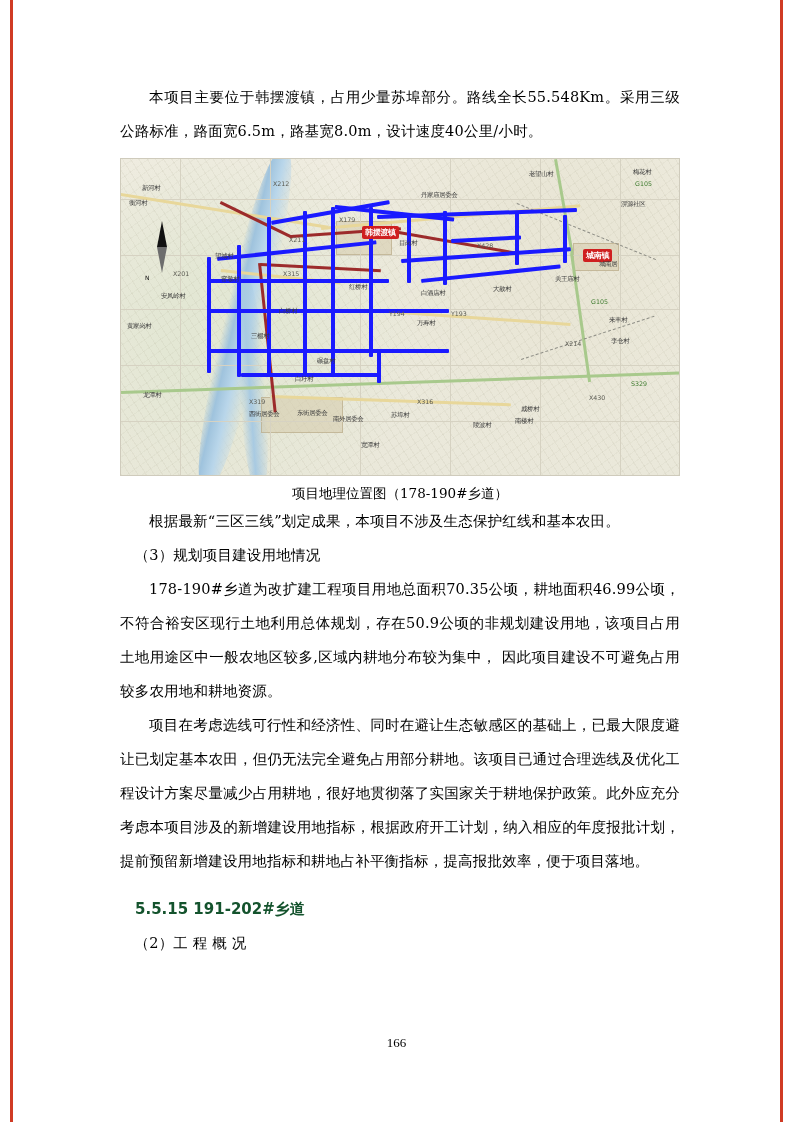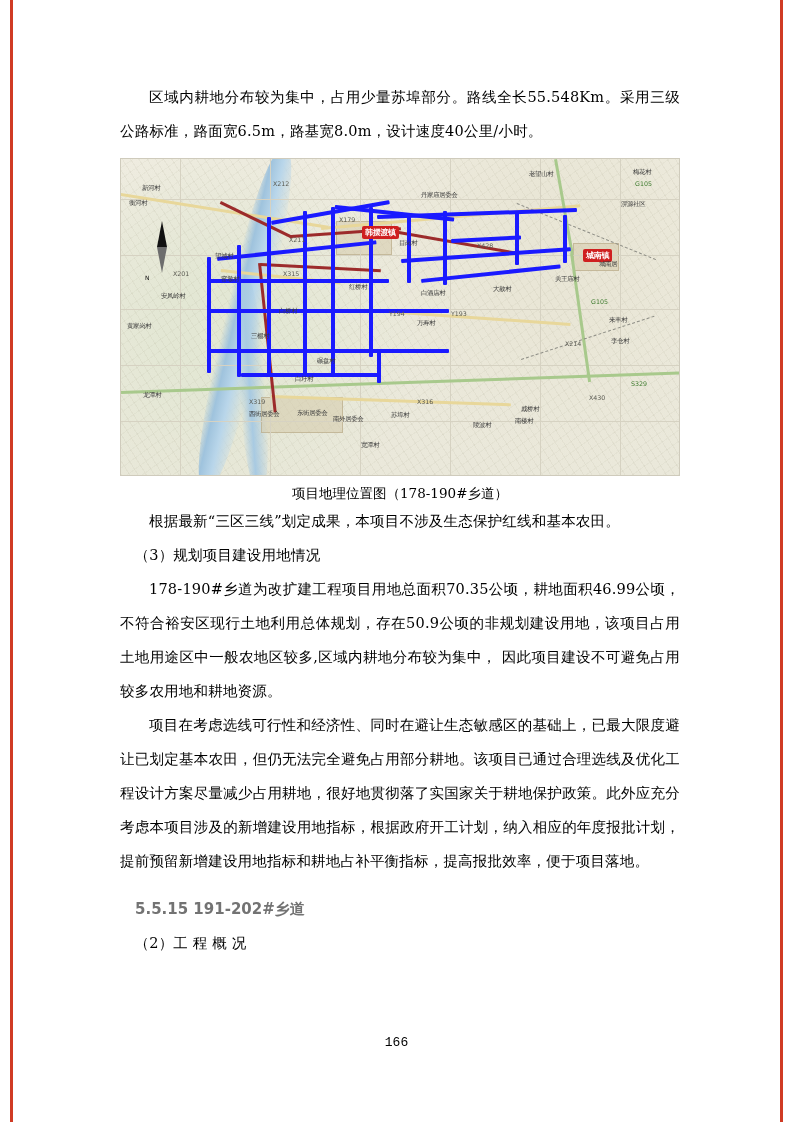--- a/index.html
+++ b/index.html
@@ -62,35 +62,35 @@
   .fig-cap {
     text-align: center;
     font-size: 13.5px;
     margin-top: 6px;
     line-height: 22px;
   }
 
   h3.sec-title {
     font-size: 15px;
     font-weight: bold;
-    color: #737373;
+    color: #14532d;
     margin: 14px 0 0 0;
     line-height: 34px;
     text-indent: 1em;
     font-family: "DejaVu Sans", "Liberation Sans", sans-serif;
   }
 
   .page-num {
     position: absolute;
     left: 0;
     right: 0;
     top: 1035px;
     text-align: center;
     font-size: 13px;
-    font-family: Liberation Mono, monospace;
+    font-family: Liberation Serif, serif;
   }
 
   
   .map-bg {
     position: absolute; inset: 0;
     background:
       radial-gradient(circle at 18% 55%, #e3e7d4 0 12%, rgba(227,231,212,0) 40%),
       radial-gradient(circle at 78% 30%, #e9e6d6 0 14%, rgba(233,230,214,0) 45%),
       linear-gradient(180deg, #efece0 0%, #eceadd 45%, #eae8da 100%);
   }
@@ -206,21 +206,21 @@
 </style>
 </head>
 <body>
 
 <div class="page">
   <div class="edge left"></div>
   <div class="edge right"></div>
 
   <div class="content">
 
-    <p class="body-text indent2">区域内耕地分布较为集中，占用少量苏埠部分。路线全长55.548Km。采用三级公路标准，路面宽6.5m，路基宽8.0m，设计速度40公里/小时。</p>
+    <p class="body-text indent2">本项目主要位于韩摆渡镇，占用少量苏埠部分。路线全长55.548Km。采用三级公路标准，路面宽6.5m，路基宽8.0m，设计速度40公里/小时。</p>
 
     <div class="fig-wrap">
       <div class="map">
         <div class="map-bg"></div>
         <div class="relief"></div>
 
         <div class="river"></div>
         <div class="river2"></div>
 
         <div class="urban" style="left:215px;top:62px;width:56px;height:34px;"></div>

